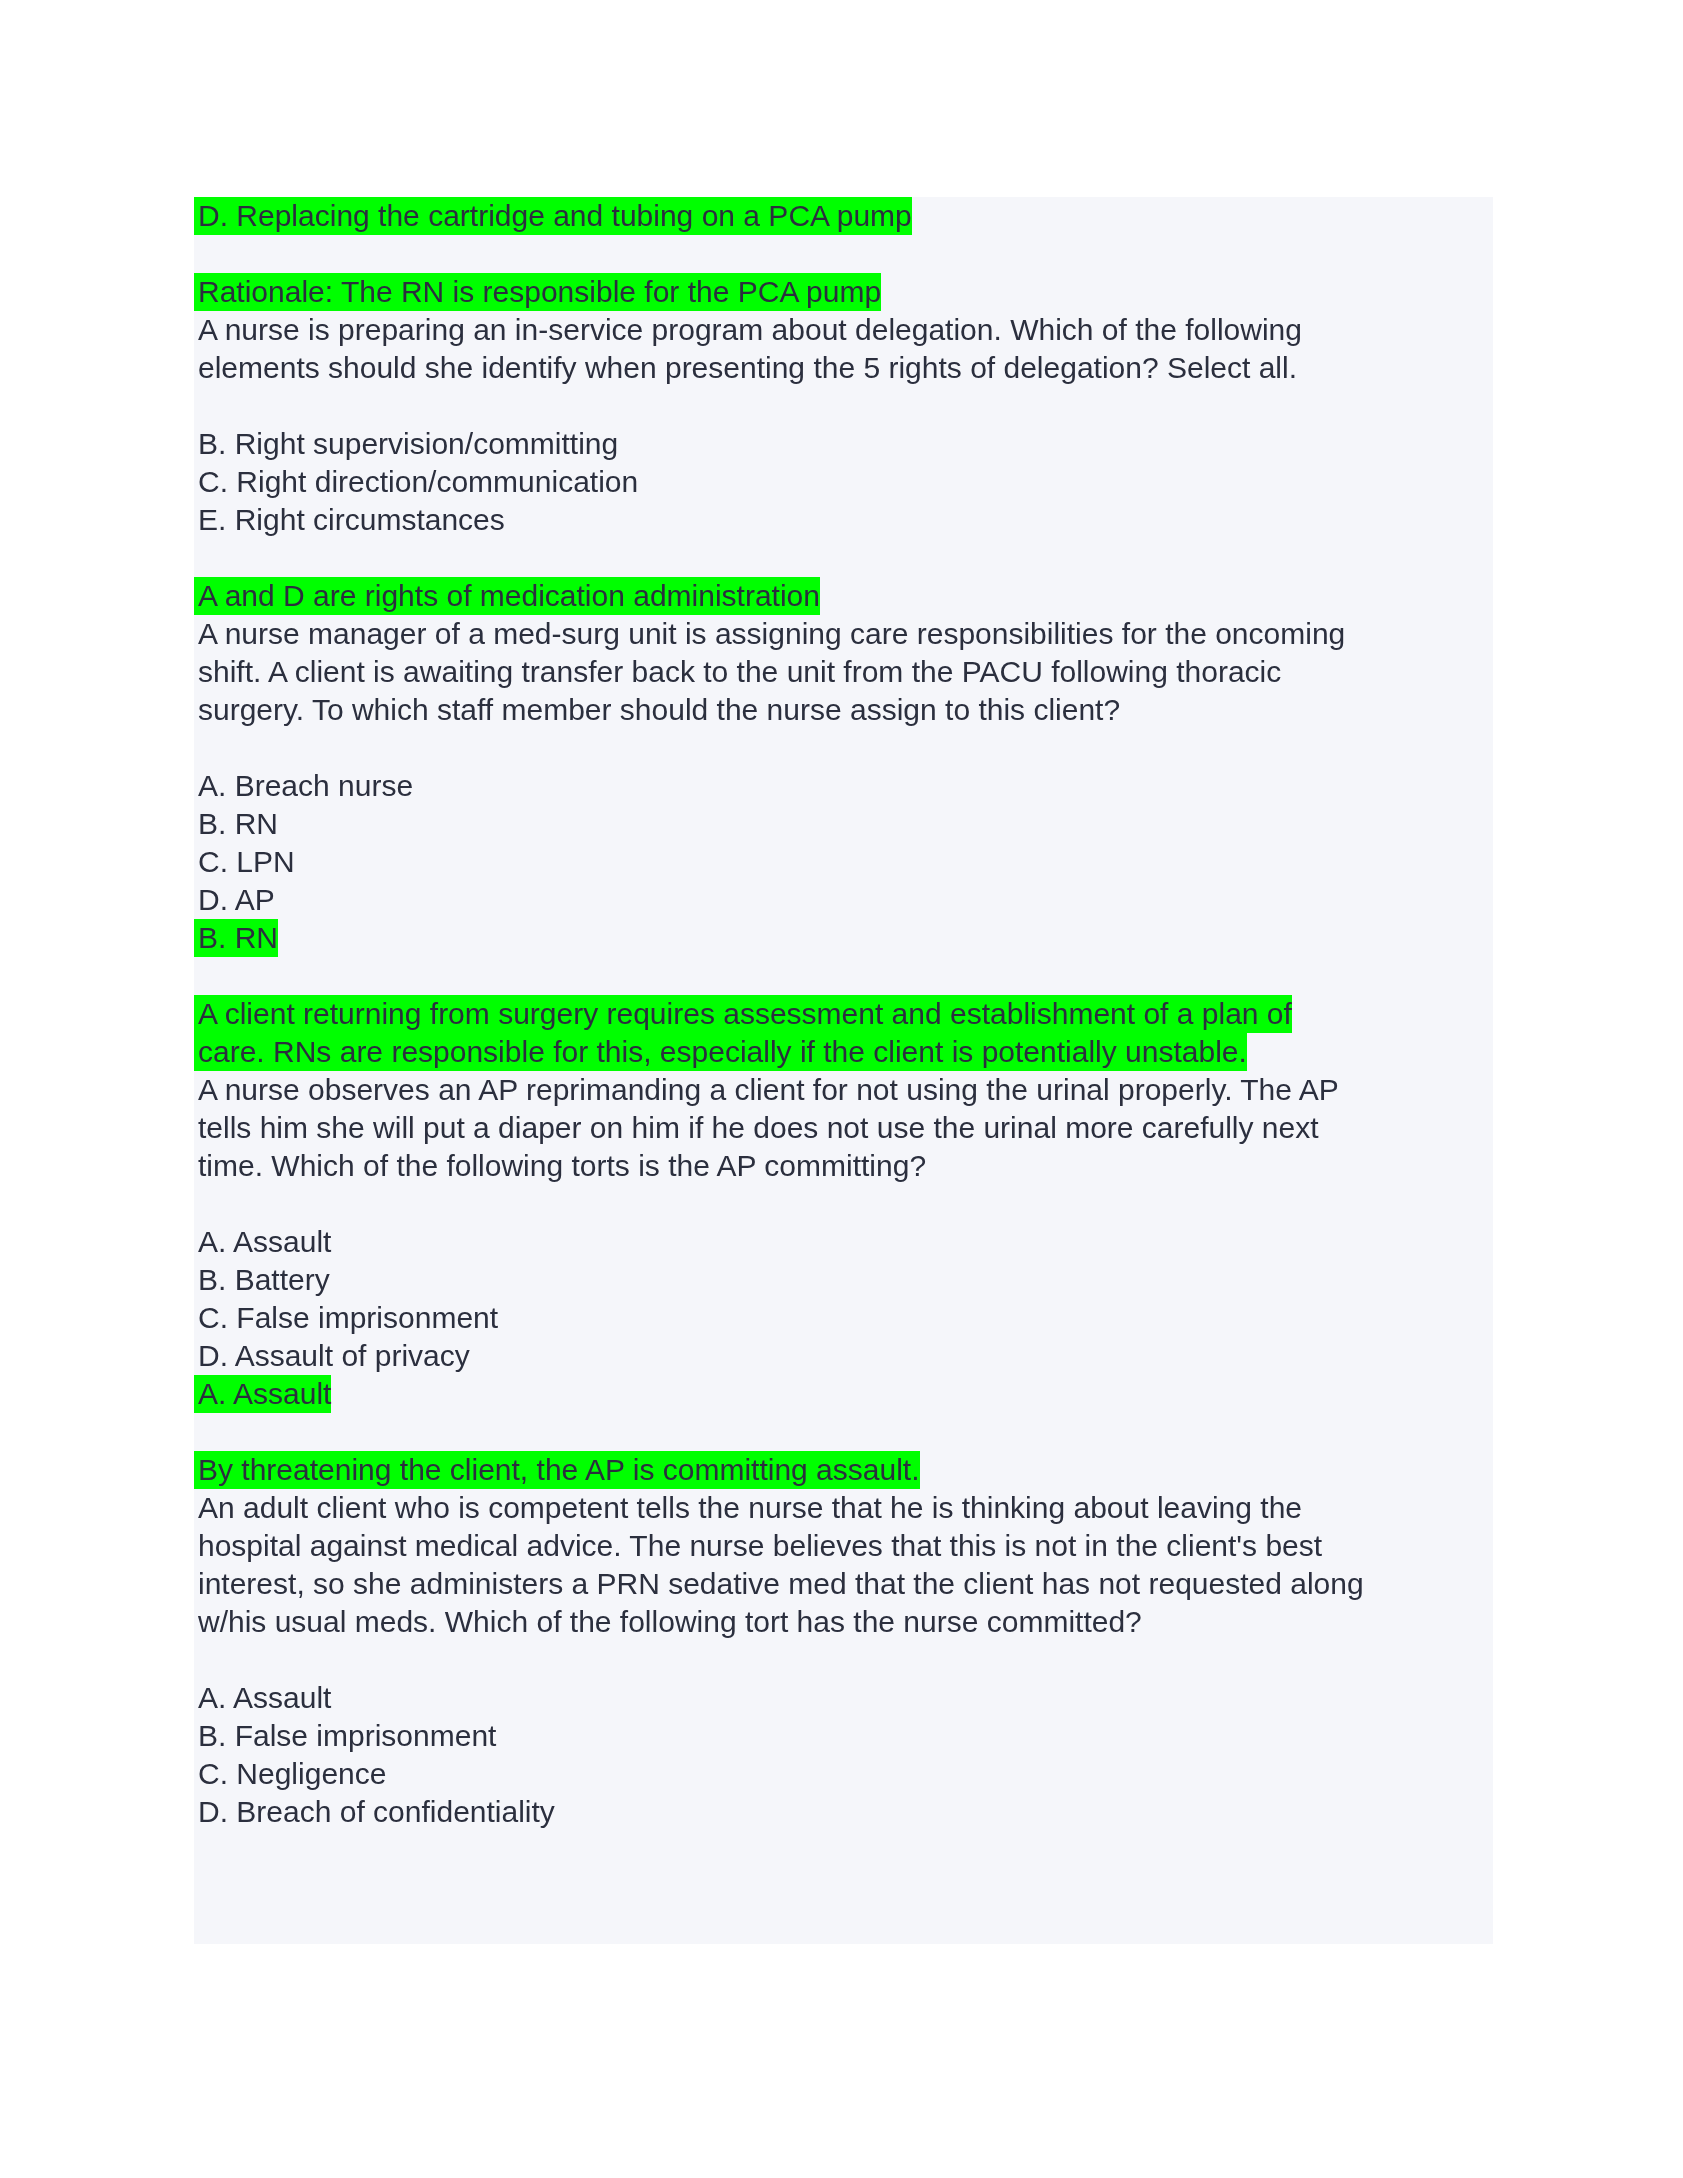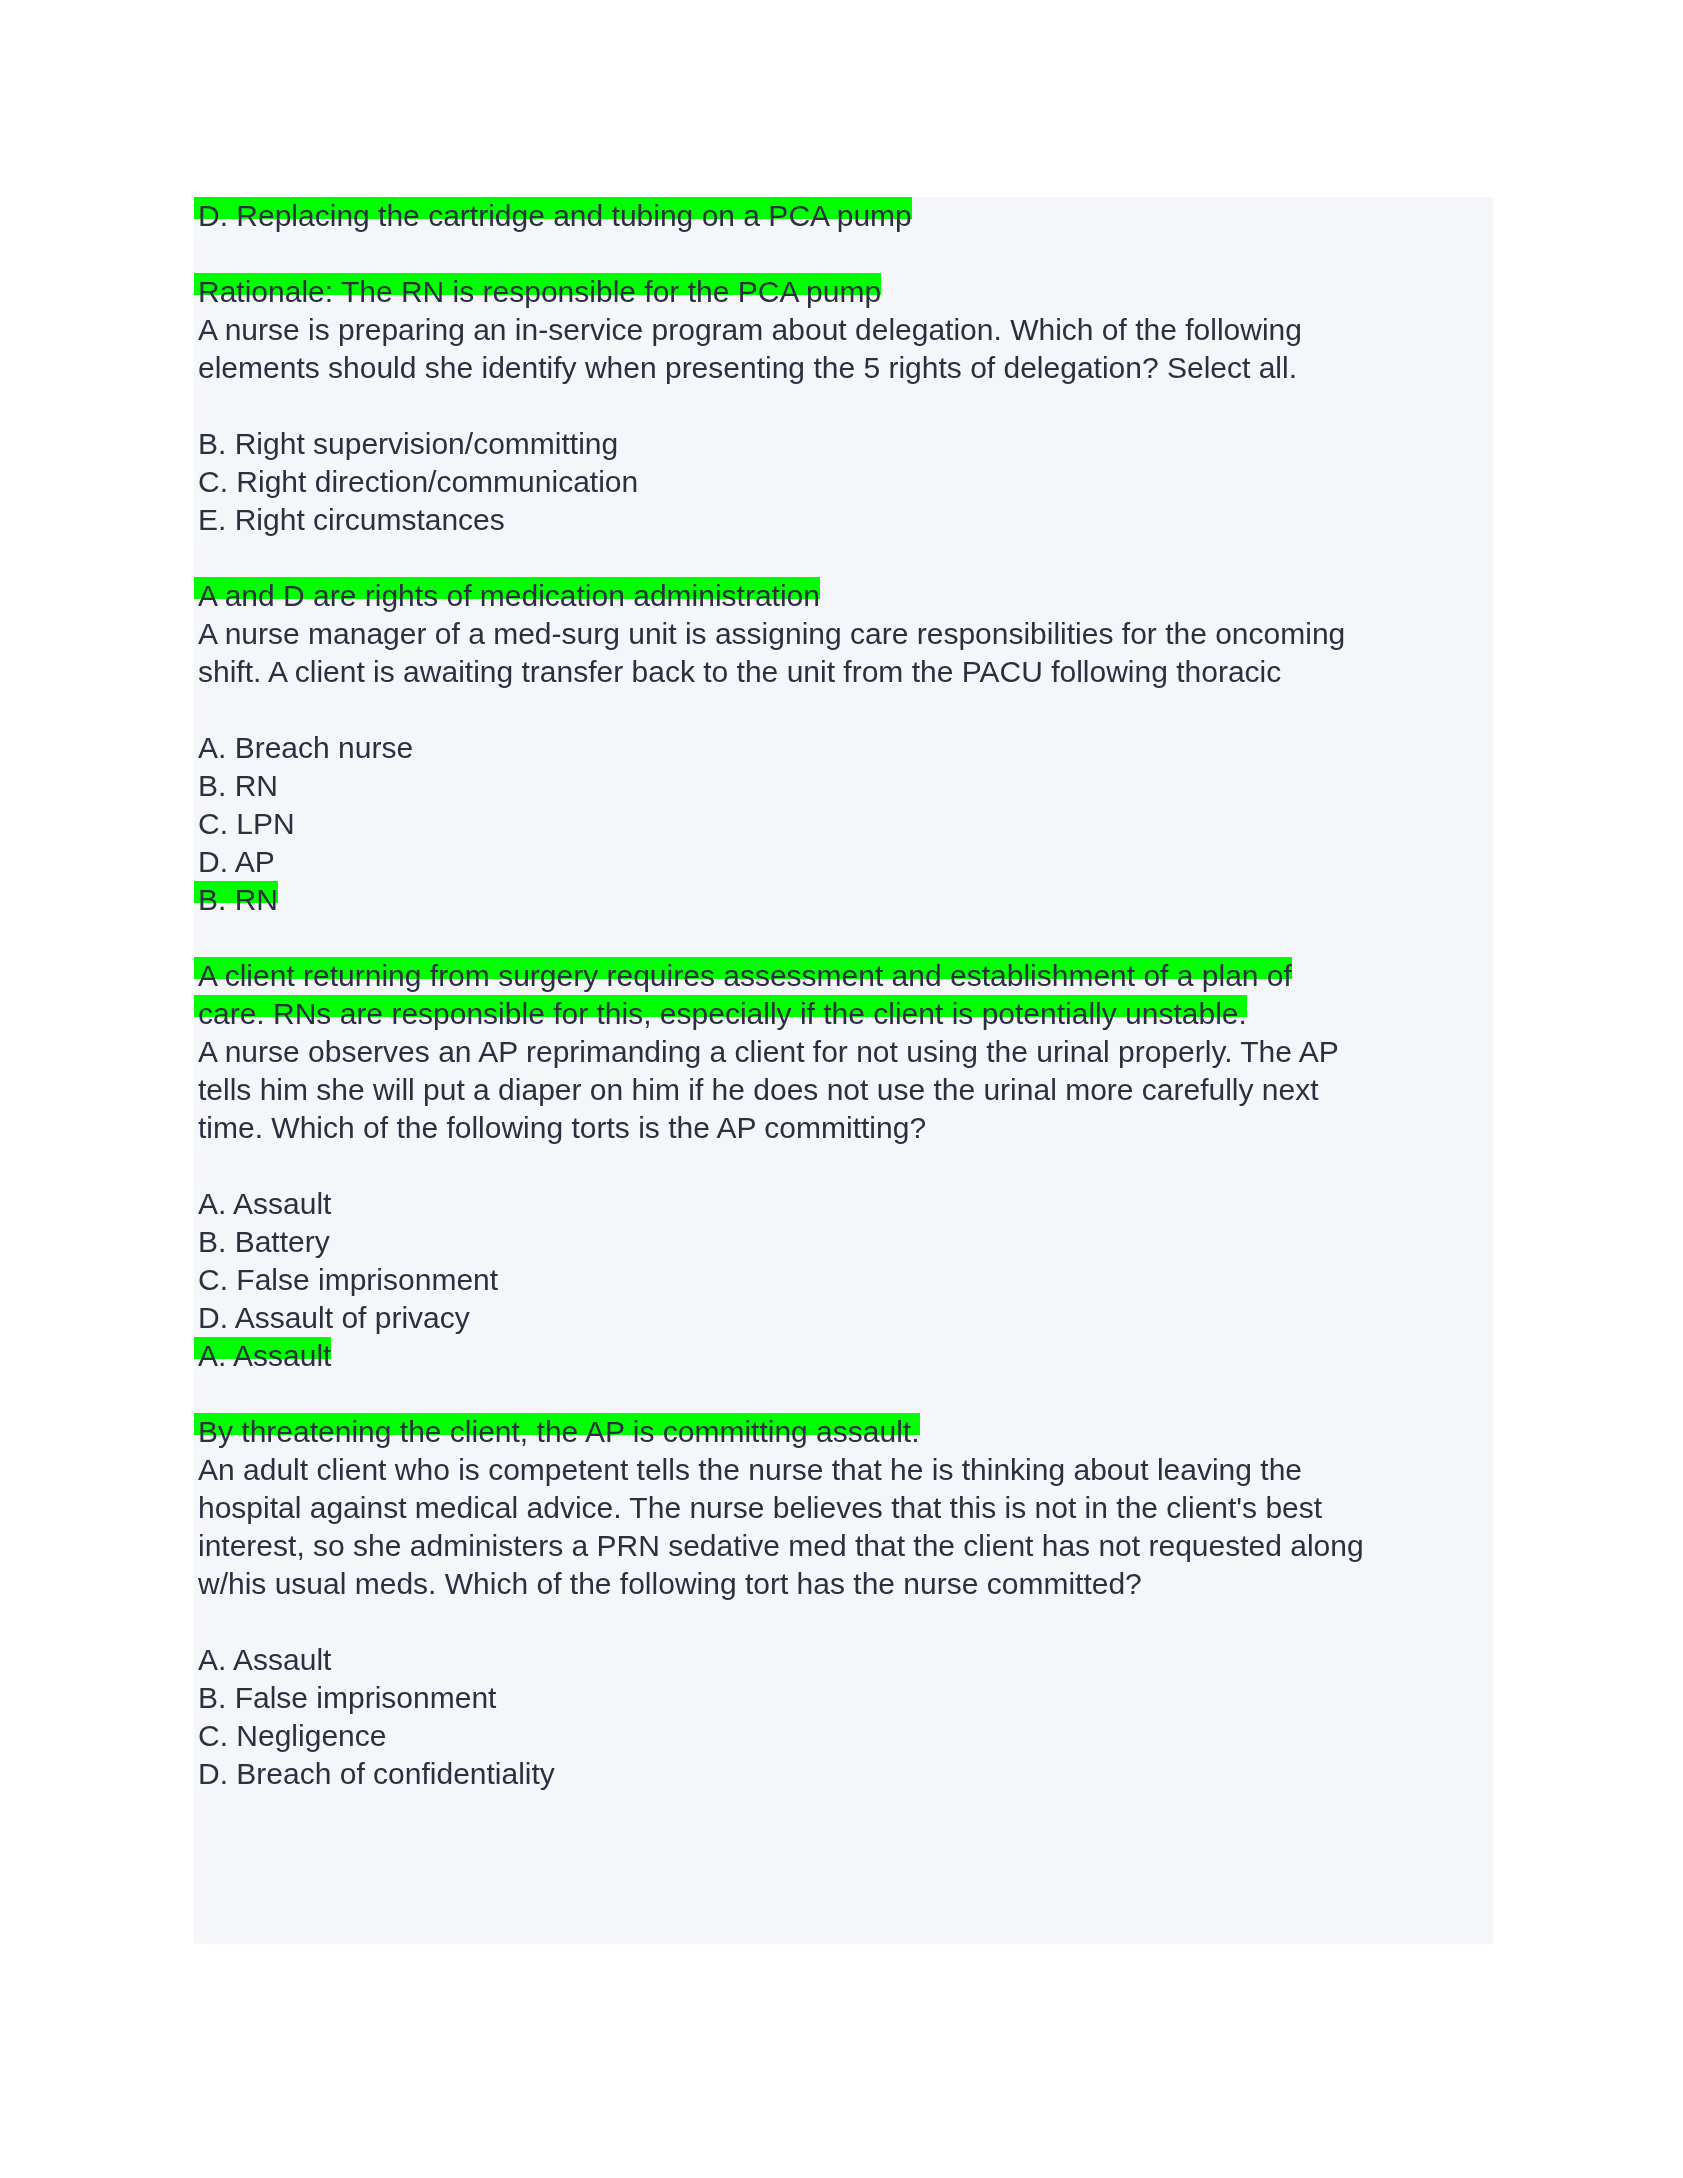--- a/index.html
+++ b/index.html
@@ -32,21 +32,21 @@
       color: #2b2f3e;
     }
     .line {
       display: block;
       height: 38px;
       white-space: pre;
     }
     .hl {
       background: #00ff00;
       display: inline-block;
-      height: 22px;
+      height: 38px;
       margin-left: -4px;
       padding-left: 4px;
     }
   </style>
 </head>
 <body>
 
 <div class="panel">
   <div class="content">
 
@@ -61,20 +61,21 @@
       <div class="line">B. Right supervision/committing</div>
       <div class="line">C. Right direction/communication</div>
       <div class="line">E. Right circumstances</div>
       <div class="line"></div>
       <div class="line"><span class="hl">A and D are rights of medication administration</span></div>
     </div>
 
     <div>
       <div class="line">A nurse manager of a med-surg unit is assigning care responsibilities for the oncoming</div>
       <div class="line">shift. A client is awaiting transfer back to the unit from the PACU following thoracic</div>
+      <div class="line">surgery. To which staff member should the nurse assign to this client?</div>
       <div class="line"></div>
       <div class="line">A. Breach nurse</div>
       <div class="line">B. RN</div>
       <div class="line">C. LPN</div>
       <div class="line">D. AP</div>
       <div class="line"><span class="hl">B. RN</span></div>
       <div class="line"></div>
       <div class="line"><span class="hl">A client returning from surgery requires assessment and establishment of a plan of</span></div>
       <div class="line"><span class="hl">care. RNs are responsible for this, especially if the client is potentially unstable.</span></div>
     </div>

